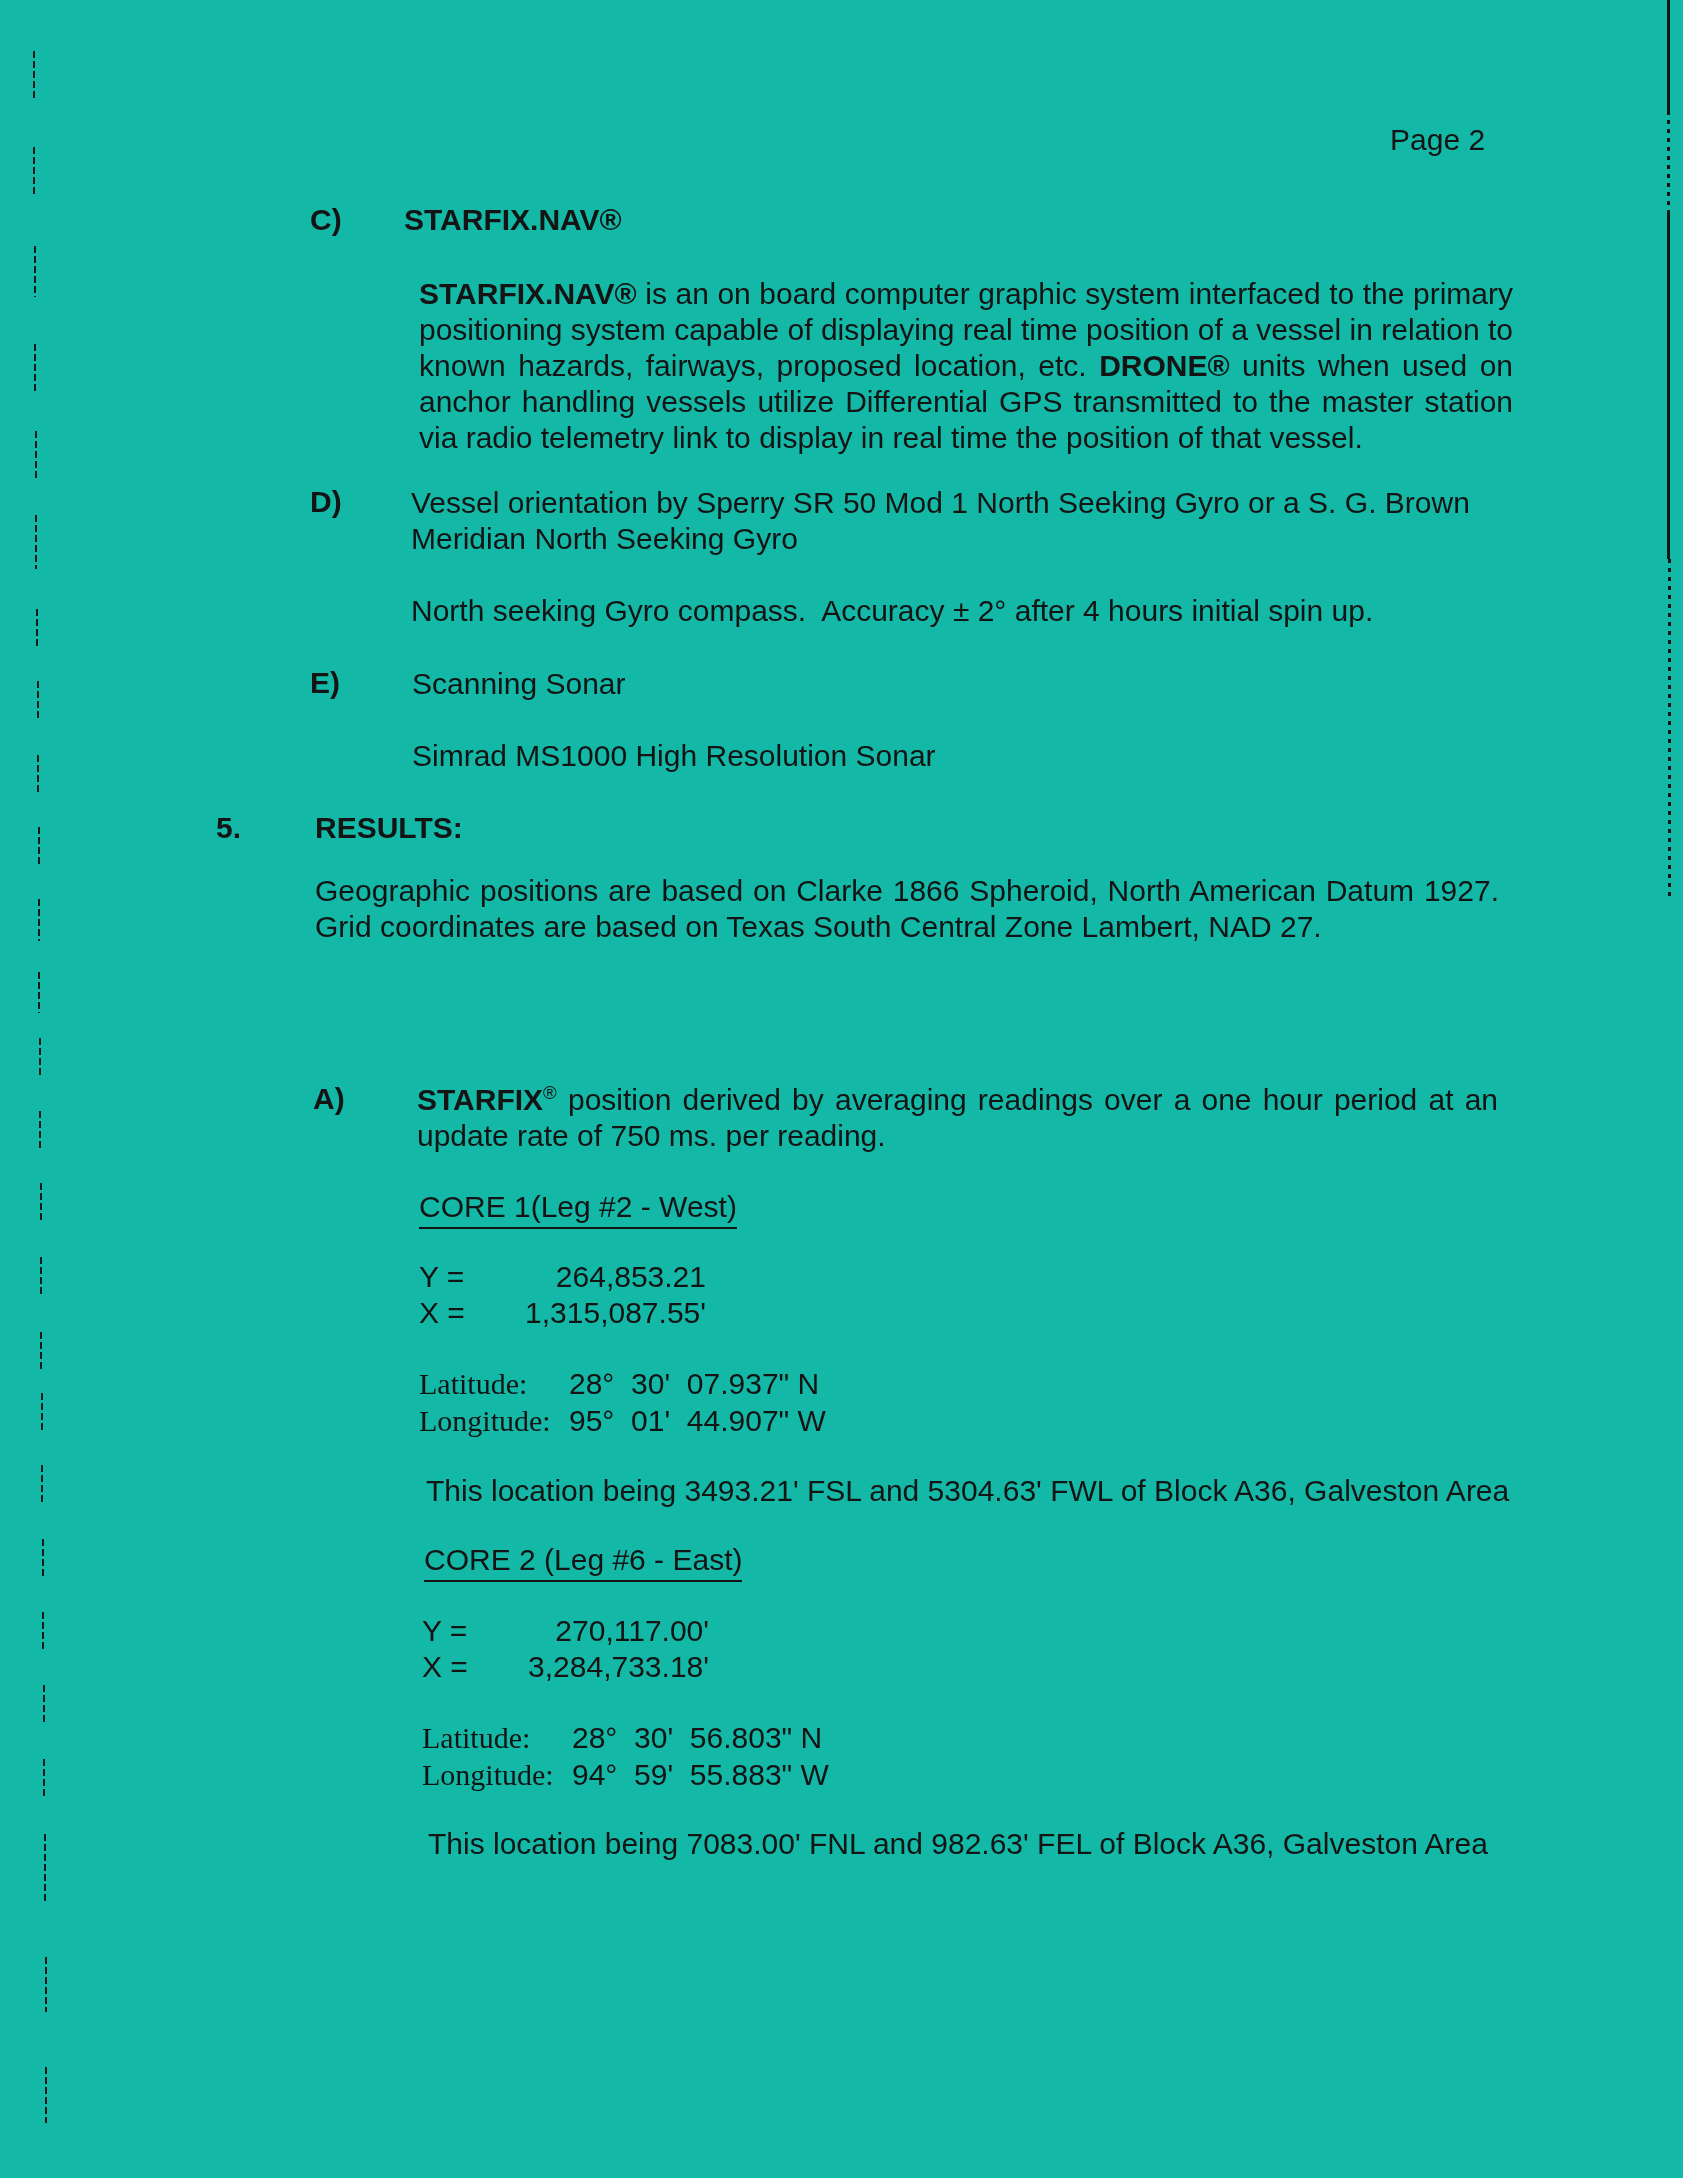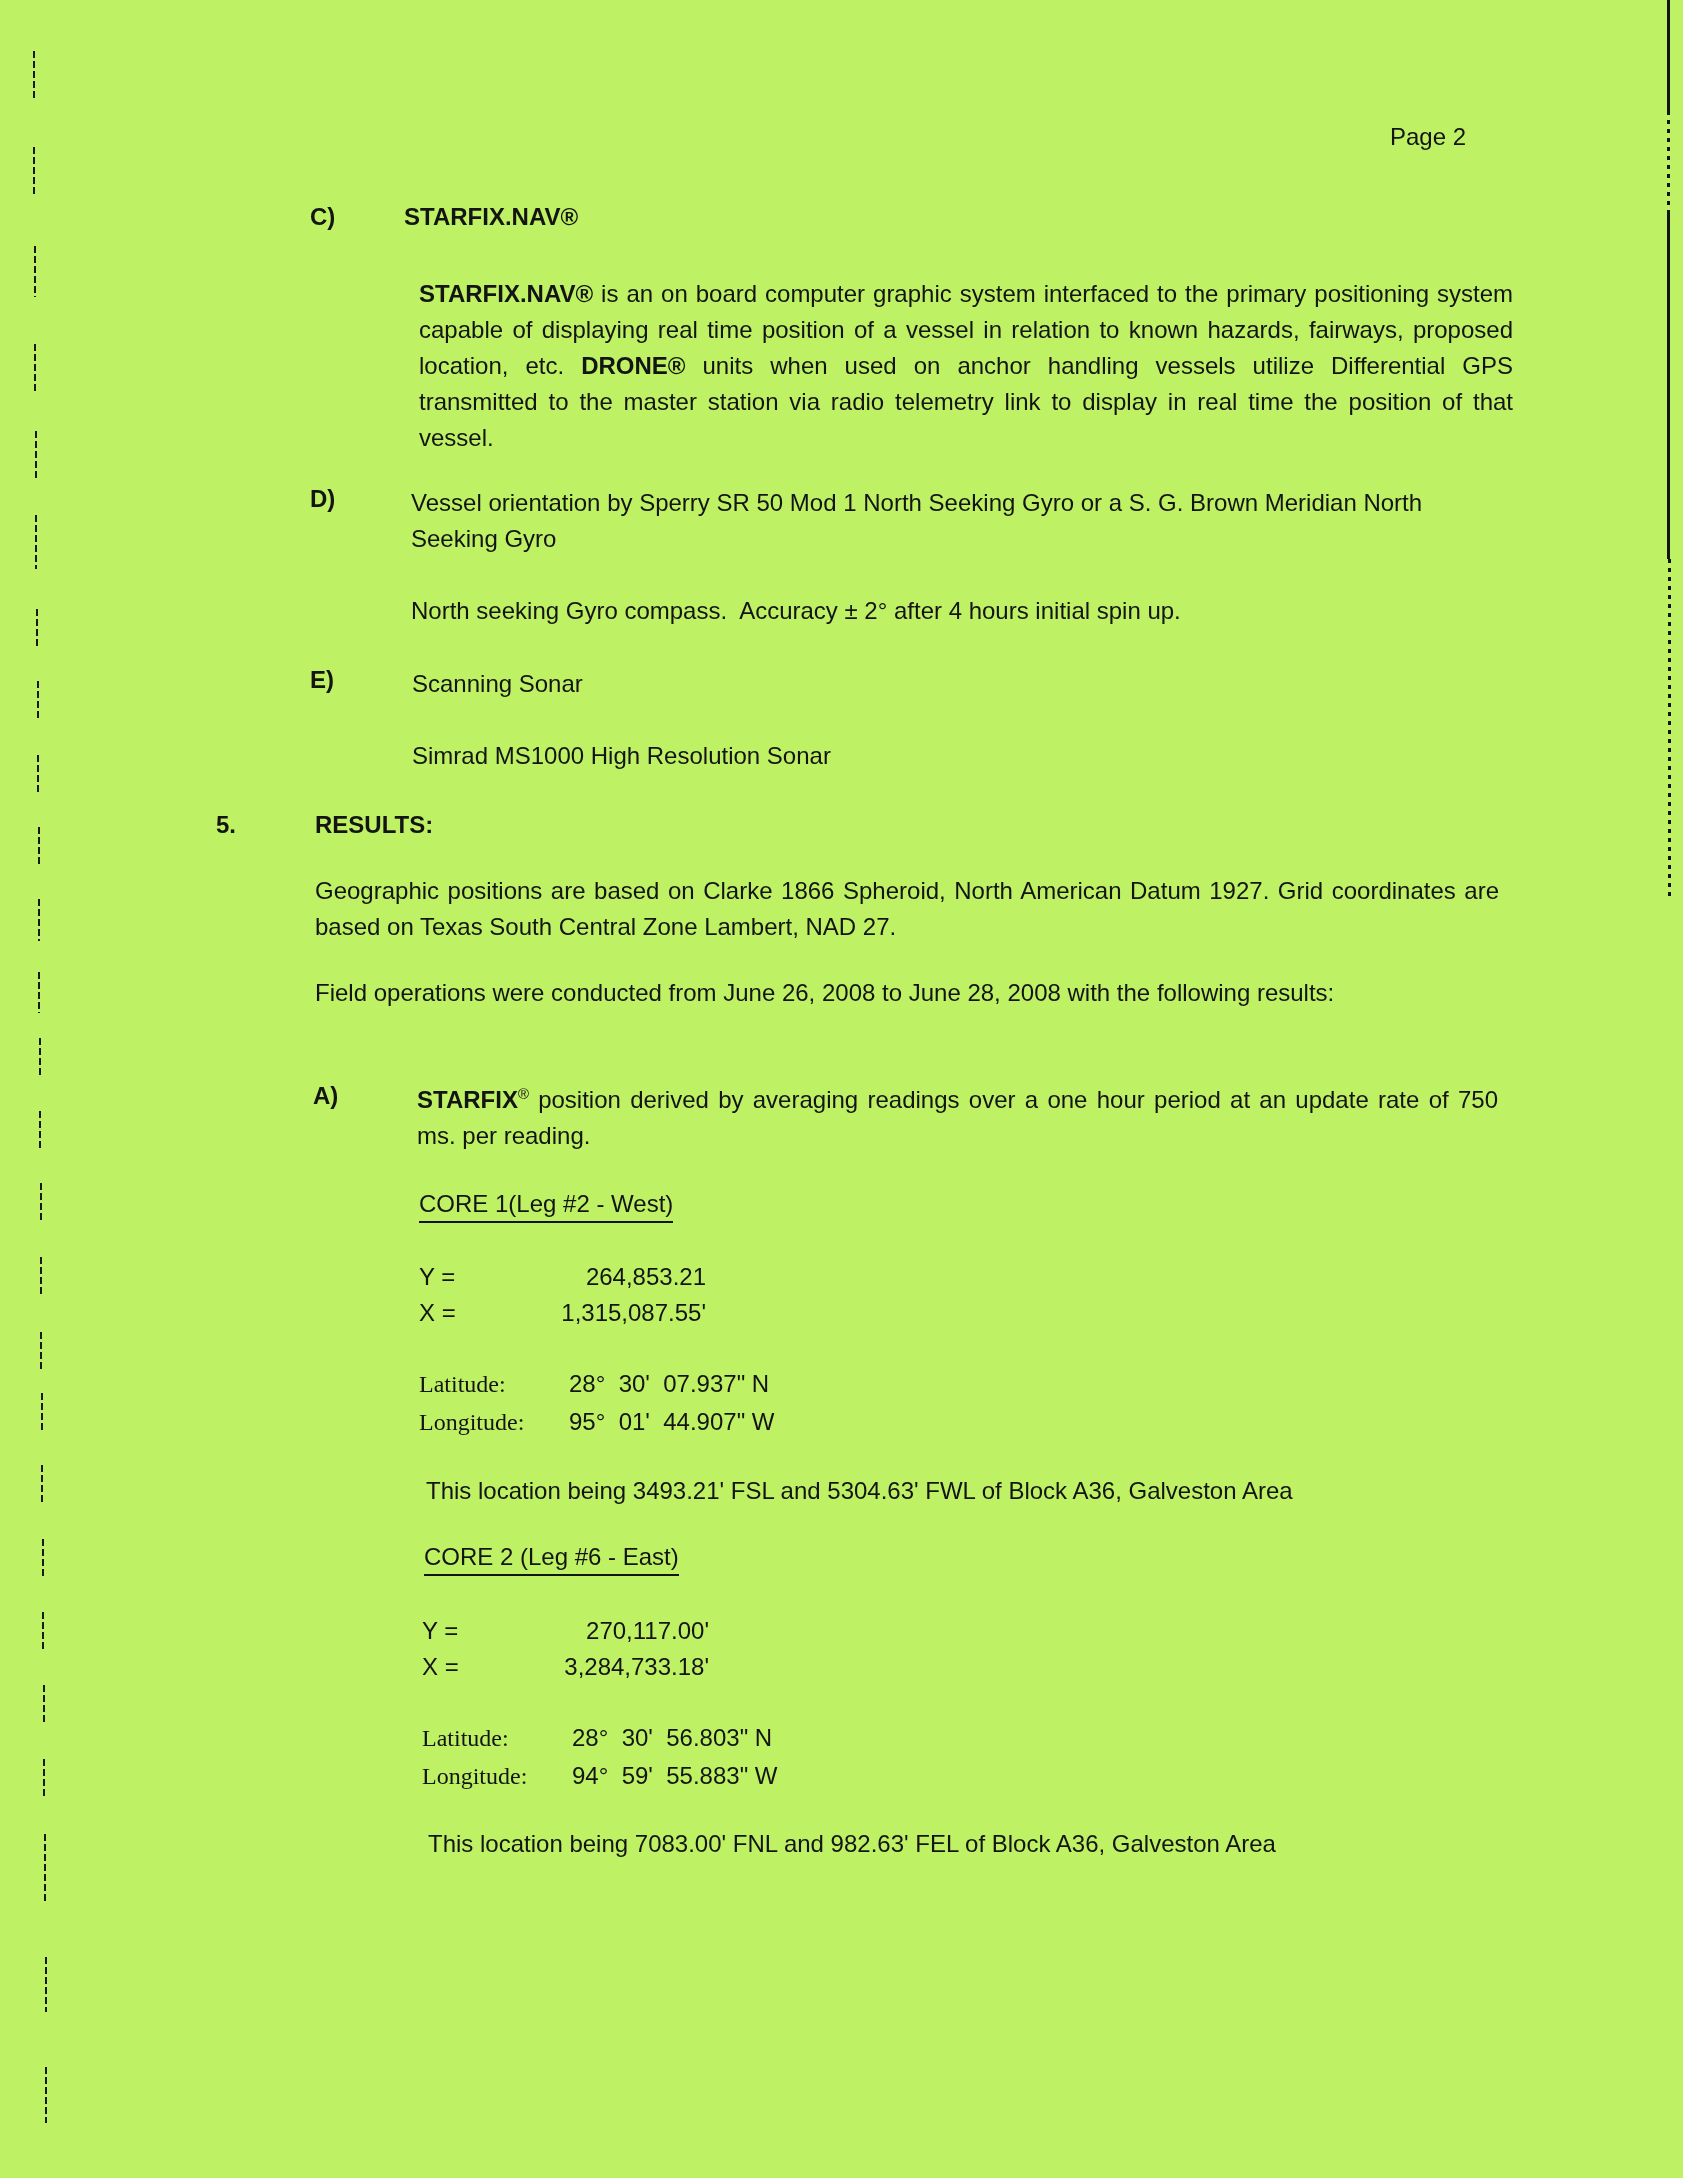--- a/index.html
+++ b/index.html
@@ -1,22 +1,22 @@
 <!DOCTYPE html>
 <html><head>
 <meta charset="utf-8">
 <style>
   html,body{margin:0;padding:0;background:#ffffff;}
   .page{
     position:relative;
     width:1683px;height:2178px;
-    background:#bef264;
+    background:#14b8a6;
     font-family:"Liberation Sans","DejaVu Sans",sans-serif;
     color:#141414;
-    font-size:24px;
+    font-size:30px;
     overflow:hidden;
   }
   .abs{position:absolute;}
   .b{font-weight:bold;}
   .para{line-height:36px;}
   .just{text-align:justify;}
   .pre{white-space:pre-wrap;}
   .underlined{border-bottom:2px solid #141414;padding-bottom:3px;display:inline-block;}
   .xy-row{line-height:36px;white-space:pre;}
   .xy-label{display:inline-block;width:74px;}
@@ -55,21 +55,20 @@
   <div class="abs para" style="left:411px;top:485px;width:1089px;">Vessel orientation by Sperry SR 50 Mod 1 North Seeking Gyro or a S. G. Brown Meridian North Seeking Gyro</div>
   <div class="abs para pre" style="left:411px;top:593px;width:1148px;">North seeking Gyro compass.  Accuracy ± 2° after 4 hours initial spin up.</div>
 
   <span class="abs b" style="left:310px;top:666px;">E)</span>
   <div class="abs para" style="left:412px;top:666px;width:1089px;">Scanning Sonar</div>
   <div class="abs para" style="left:412px;top:738px;width:1089px;">Simrad MS1000 High Resolution Sonar</div>
 
   <span class="abs b" style="left:216px;top:811px;">5.</span>
   <span class="abs b" style="left:315px;top:811px;">RESULTS:</span>
   <div class="abs para just" style="left:315px;top:873px;width:1184px;">Geographic positions are based on Clarke 1866 Spheroid, North American Datum 1927. Grid coordinates are based on Texas South Central Zone Lambert, NAD 27.</div>
-  <div class="abs para just" style="left:315px;top:975px;width:1184px;">Field operations were conducted from June 26, 2008 to June 28, 2008 with the following results:</div>
 
   <span class="abs b" style="left:313px;top:1082px;">A)</span>
   <div class="abs para just" style="left:417px;top:1082px;width:1081px;">
     <span class="b">STARFIX</span><sup class="reg">®</sup><span> position derived by averaging readings over a one hour period at an update rate of 750 ms. per reading.</span>
   </div>
 
   <span class="abs underlined" style="left:419px;top:1190px;">CORE 1(Leg #2 - West)</span>
 
   <div class="abs" style="left:419px;top:1259px;">
     <div class="xy-row"><span class="xy-label">Y =</span><span class="xy-val">264,853.21</span></div>

